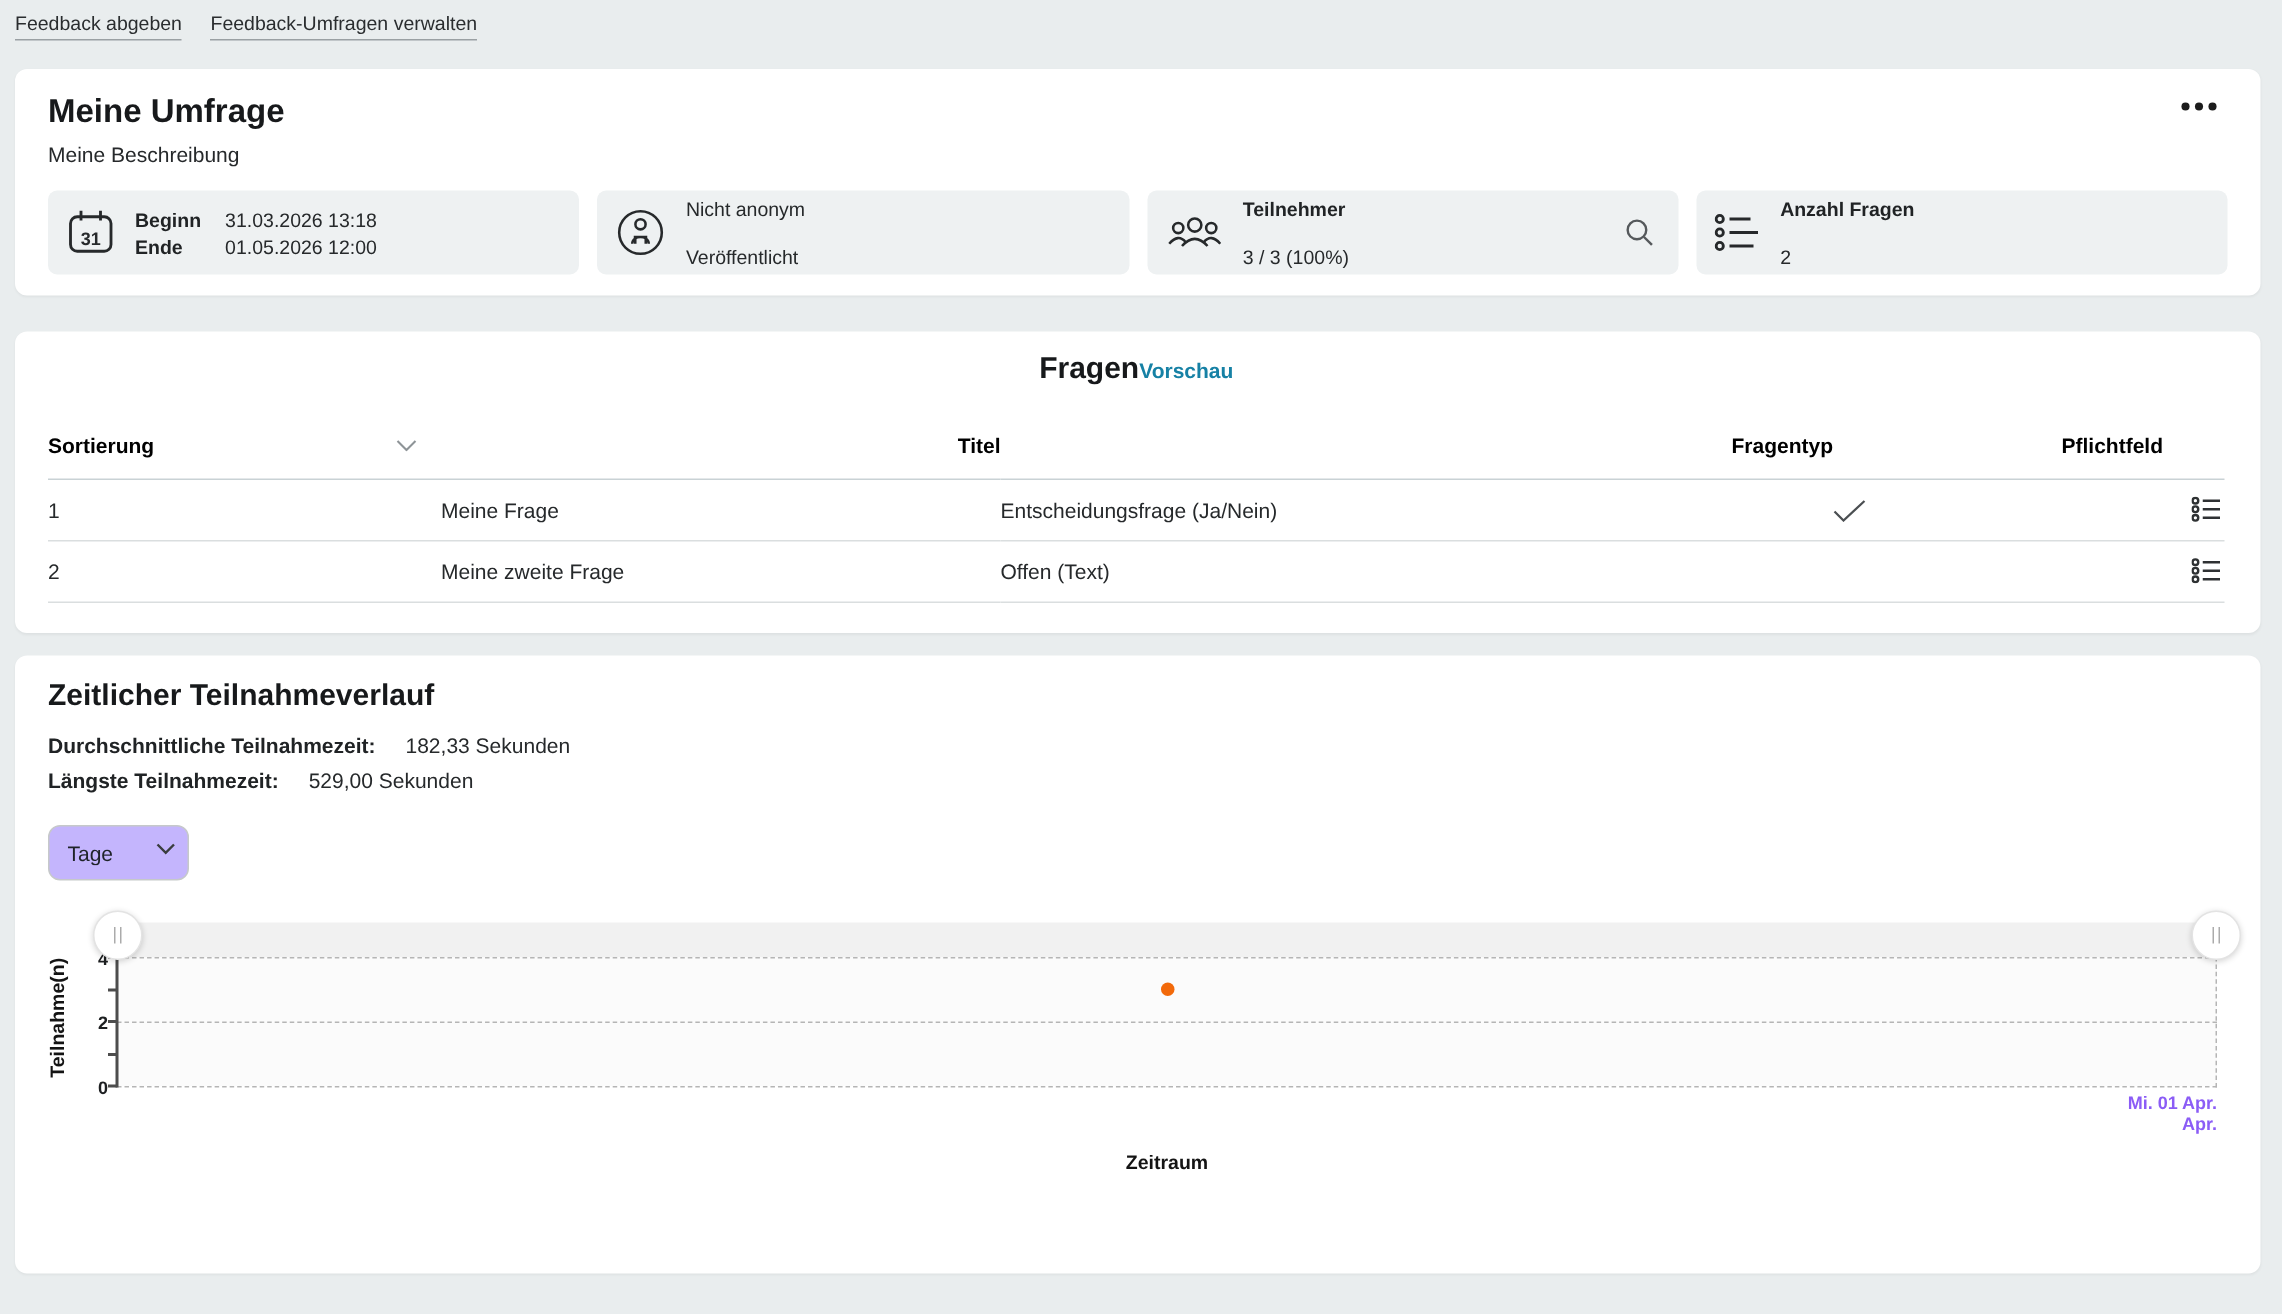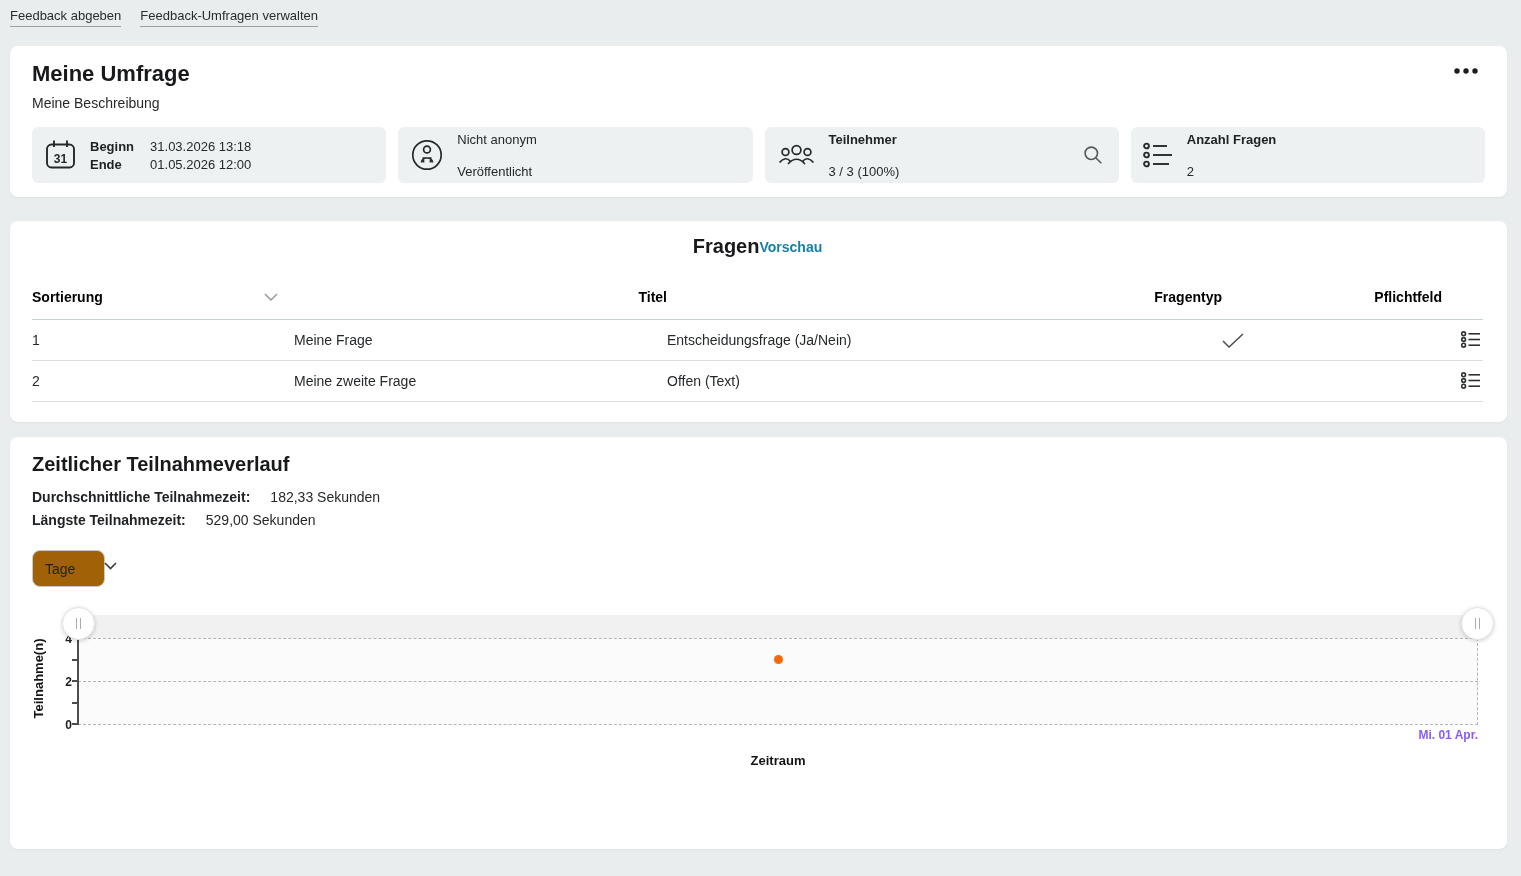--- a/index.html
+++ b/index.html
@@ -60,23 +60,23 @@
   td { font-size: 14px; color: #26292b; padding: 0; height: 41px; border-bottom: 1px solid #dadedf; }
   td.act-cell { text-align: right; }
   .icon-btn { background: none; border: none; cursor: pointer; padding: 2px; }
 
   
   .stats { margin-top: 13px; display: grid; row-gap: 7px; }
   .stat { font-size: 14px; }
   .stat .lbl { margin-right: 20px; }
   .select-wrap { position: relative; width: 94px; margin-top: 22px; }
   select {
-    width: 73px; height: 37px; font-size: 14px; font-family: "Liberation Sans", sans-serif;
+    width: 94px; height: 37px; font-size: 14px; font-family: "Liberation Sans", sans-serif;
     color: #1f2329; padding: 0 28px 0 12px; border: 1px solid #c6c9ca; border-radius: 8px;
-    background: #a16207; appearance: none; -webkit-appearance: none; cursor: pointer;
+    background: #c4b5fd; appearance: none; -webkit-appearance: none; cursor: pointer;
   }
   .select-chevron { position: absolute; right: 9px; top: 12px; pointer-events: none; }
 
   
   .chart-wrap { position: relative; height: 196px; margin: 16px -24px 0 -22px; }
   .scroll-band { position: absolute; left: 68px; top: 12px; width: 1400px; height: 23px; background: #f1f1f1; }
   .plot-area { position: absolute; left: 68px; top: 35px; width: 1400px; height: 86px; background: #fbfbfb; }
   .gridline { position: absolute; left: 68px; width: 1400px; height: 0; border-top: 1px dashed #b5b5b5; }
   .vline-right { position: absolute; left: 1467px; top: 35px; height: 87px; width: 0; border-left: 1px dashed #b5b5b5; }
   .y-axis-line { position: absolute; left: 67px; top: 20px; width: 2px; height: 102px; background: #4d4d4d; }
@@ -318,18 +318,19 @@
           <span class="grip"></span>
         </div>
       <div class="handle handle-right">
           <span class="grip"></span>
         </div>
 
       <div class="data-point" id="chart-point" style="background: rgb(242, 105, 10); left: 763.5px; top: 52px;"></div>
 
       <div class="x-labels">
         <div class="x-tick-line">Mi. 01 Apr.</div>
+        <div class="x-tick-line">Apr.</div>
         <div class="x-axis-title">Zeitraum</div>
       </div>
     </div>
   </section>
 
 </div>
 
 </body></html>

